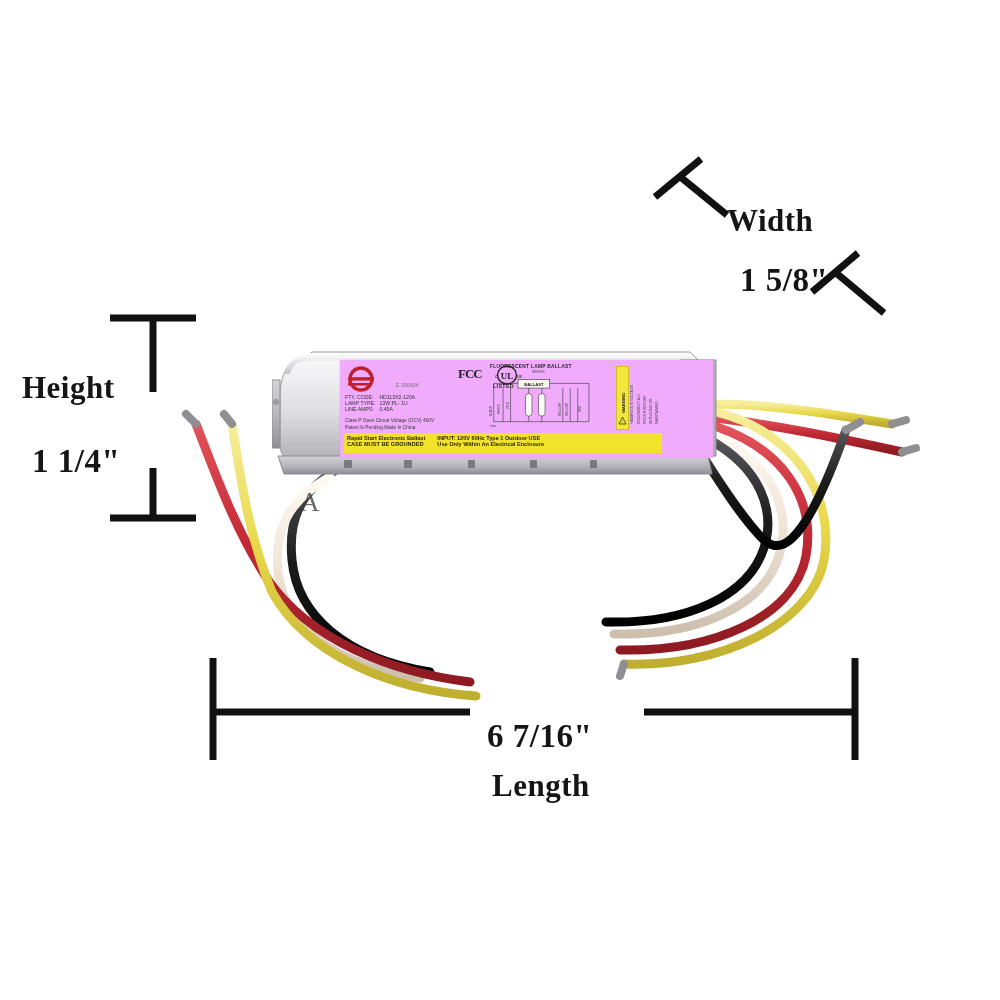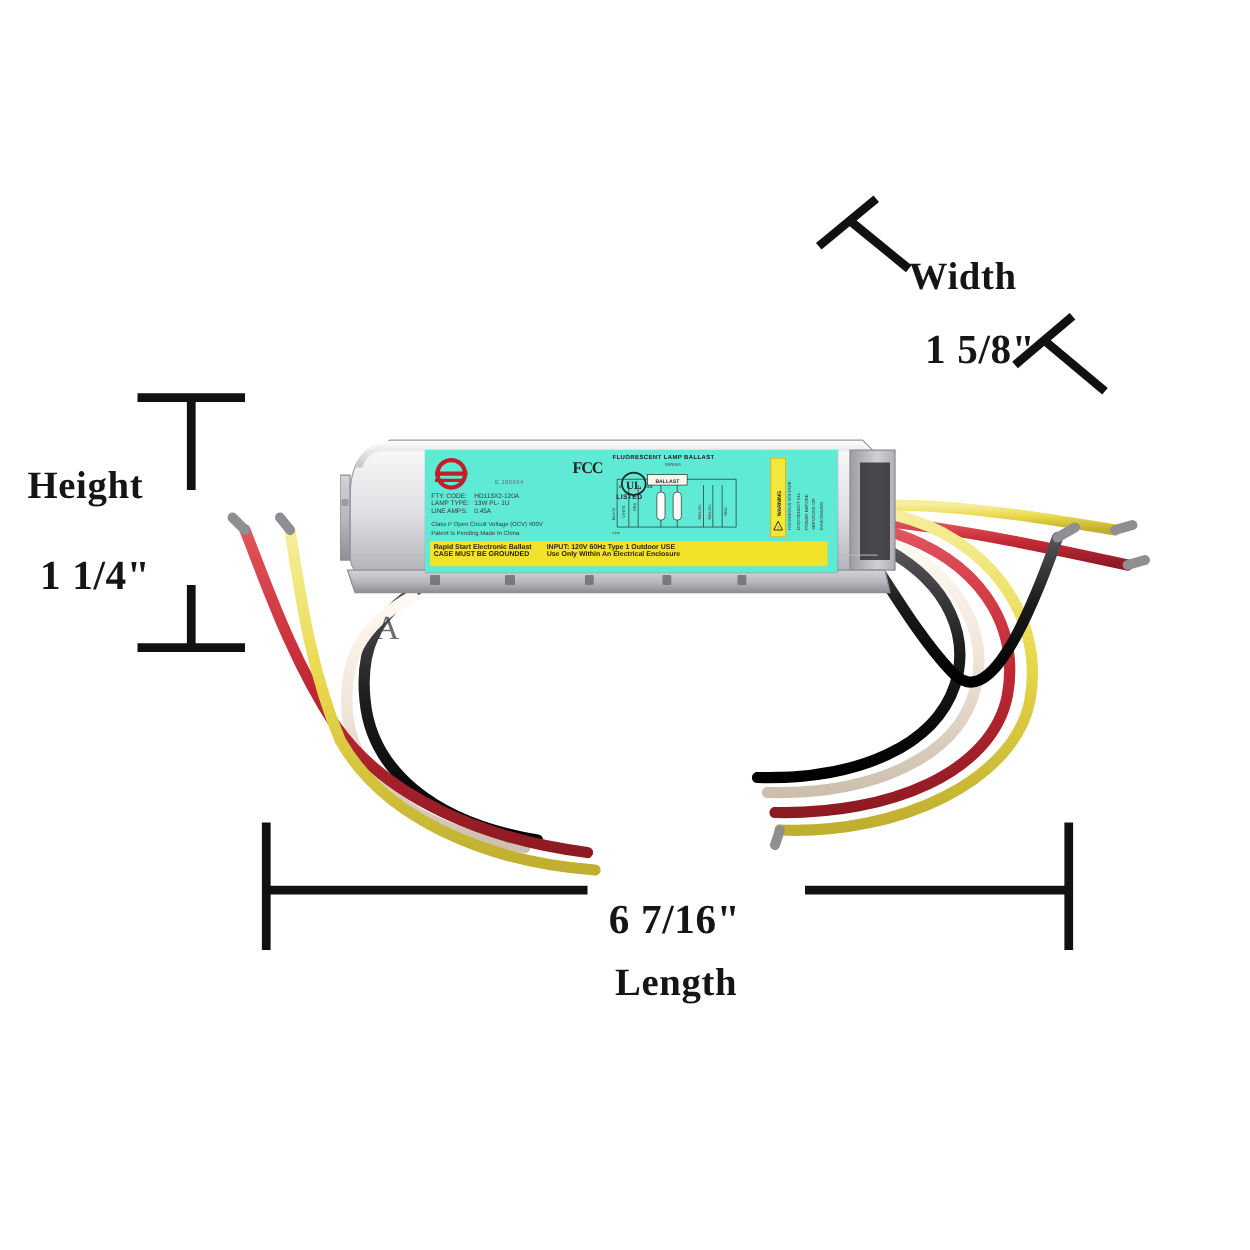--- a/index.html
+++ b/index.html
@@ -54,24 +54,24 @@
   }
   .case-shell {
     position: absolute;
     left: 0; top: 0;
     width: 448px; height: 140px;
   }
   .label-paper {
     position: absolute;
     left: 68px;
     top: 16px;
-    width: 330px;
+    width: 373px;
     height: 98px;
     background: linear-gradient(180deg,#fdfdfa 0%, #f5f3ea 70%, #ecead f 100%);
-    background-color: #5eead4;
+    background-color: #f0abfc;
     box-shadow: 0 0 1px rgba(0,0,0,.25);
   }
   .tiny {
     position: absolute;
     font-family: "Liberation Sans", sans-serif;
     color: #3a3a3a;
     white-space: nowrap;
     line-height: 1.05;
   }
   .warnstrip {
@@ -232,21 +232,21 @@
         <circle cx="15" cy="13" r="11" fill="none" stroke="#c0202b" stroke-width="3.4"></circle>
         <rect x="2" y="11.2" width="26" height="3.4" fill="#c0202b"></rect>
         <rect x="2" y="17" width="22" height="2.6" fill="#c0202b"></rect>
       </svg>
 
       <div class="tiny" style="left:56px;top:24px;font-size:4.6px;letter-spacing:.4px;color:#6a6a6a">E 190604</div>
 
       <div style="position:absolute;left:118px;top:6px;font-family:'Liberation Serif',serif;
                   font-weight:bold;font-size:13px;color:#262626;letter-spacing:-1px">FCC</div>
 
-      <div style="position:absolute;left:150px;top:16px;width:34px;height:28px">
+      <div style="position:absolute;left:150px;top:4px;width:34px;height:28px">
         <svg viewBox="0 0 34 28" style="width:34px;height:28px">
           <ellipse cx="17" cy="11" rx="9.5" ry="9" fill="none" stroke="#242424" stroke-width="1.4"></ellipse>
           <text x="17" y="15" font-family="Liberation Serif, serif" font-size="9" font-weight="bold" text-anchor="middle" fill="#242424">UL</text>
           <text x="5" y="14" font-family="Liberation Sans, sans-serif" font-size="4.6" fill="#242424">c</text>
           <text x="27" y="14" font-family="Liberation Sans, sans-serif" font-size="4.6" fill="#242424">us</text>
         </svg>
         <div class="tiny" style="left:3px;top:20px;font-size:5.4px;font-weight:bold;color:#242424;letter-spacing:.3px">LISTED</div>
       </div>
 
       <table class="specs-table" style="position:absolute;left:5px;top:34px;border-collapse:collapse;font-size:5.2px">

